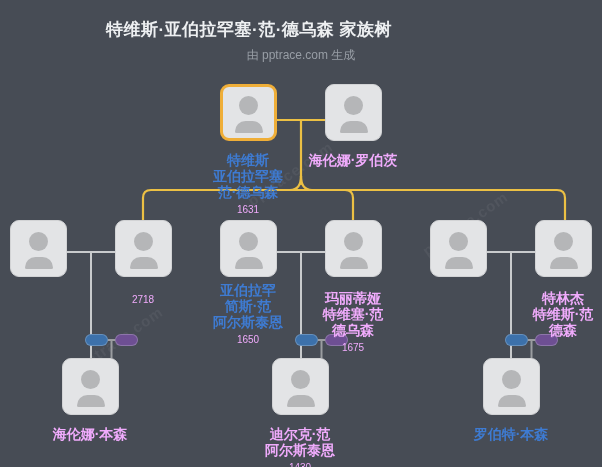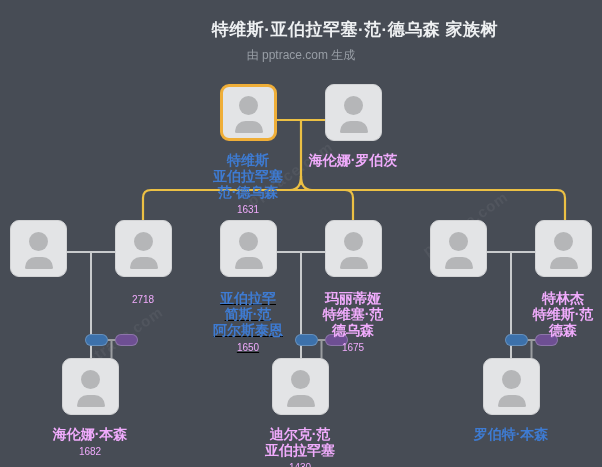--- a/index.html
+++ b/index.html
@@ -9,21 +9,21 @@
   }
   #stage{
     position:relative;
     width:602px;height:467px;
     background:#474c55;
     overflow:hidden;
   }
   
   .title{
     position:absolute;top:18px;left:0;width:498px;
-    text-align:right;font-size:17px;font-weight:bold;
+    text-align:center;font-size:17px;font-weight:bold;
     color:#eef0f2;letter-spacing:.5px;z-index:6;
   }
   .subtitle{
     position:absolute;top:47px;left:0;width:602px;
     text-align:center;font-size:12px;color:#989ea6;z-index:6;
   }
   
   .wm{
     position:absolute;z-index:1;
     font-size:15px;font-weight:bold;letter-spacing:1px;
@@ -149,21 +149,21 @@
     <div class="avatar-torso"></div>
   </div>
   <div class="card" style="left:535px;top:220px;">
     <div class="avatar-head"></div>
     <div class="avatar-torso"></div>
   </div>
 
   <div class="label" style="left:78px;top:281px;">
     <div class="pyear">2718</div>
   </div>
-  <div class="label" style="left:183px;top:281px;text-decoration:underline;">
+  <div class="label" style="left:183px;top:273px;">
     <div class="pname blue">亚伯拉罕
 简斯·范
 阿尔斯泰恩</div>
     <div class="pyear">1650</div>
   </div>
   <div class="label" style="left:288px;top:281px;">
     <div class="pname pink">玛丽蒂娅
 特维塞·范
 德乌森</div>
     <div class="pyear">1675</div>
@@ -189,24 +189,23 @@
     <div class="avatar-head"></div>
     <div class="avatar-torso"></div>
   </div>
   <div class="card" style="left:483px;top:358px;">
     <div class="avatar-head"></div>
     <div class="avatar-torso"></div>
   </div>
 
   <div class="label" style="left:25px;top:417px;">
     <div class="pname pink">海伦娜·本森</div>
-    <div class="pyear">1682</div>
   </div>
   <div class="label" style="left:235px;top:417px;">
     <div class="pname pink">迪尔克·范
-亚伯拉罕塞</div>
+阿尔斯泰恩</div>
     <div class="pyear">1430</div>
   </div>
   <div class="label" style="left:446px;top:417px;">
     <div class="pname blue">罗伯特·本森</div>
   </div>
 
 </div>
 
 </body></html>

